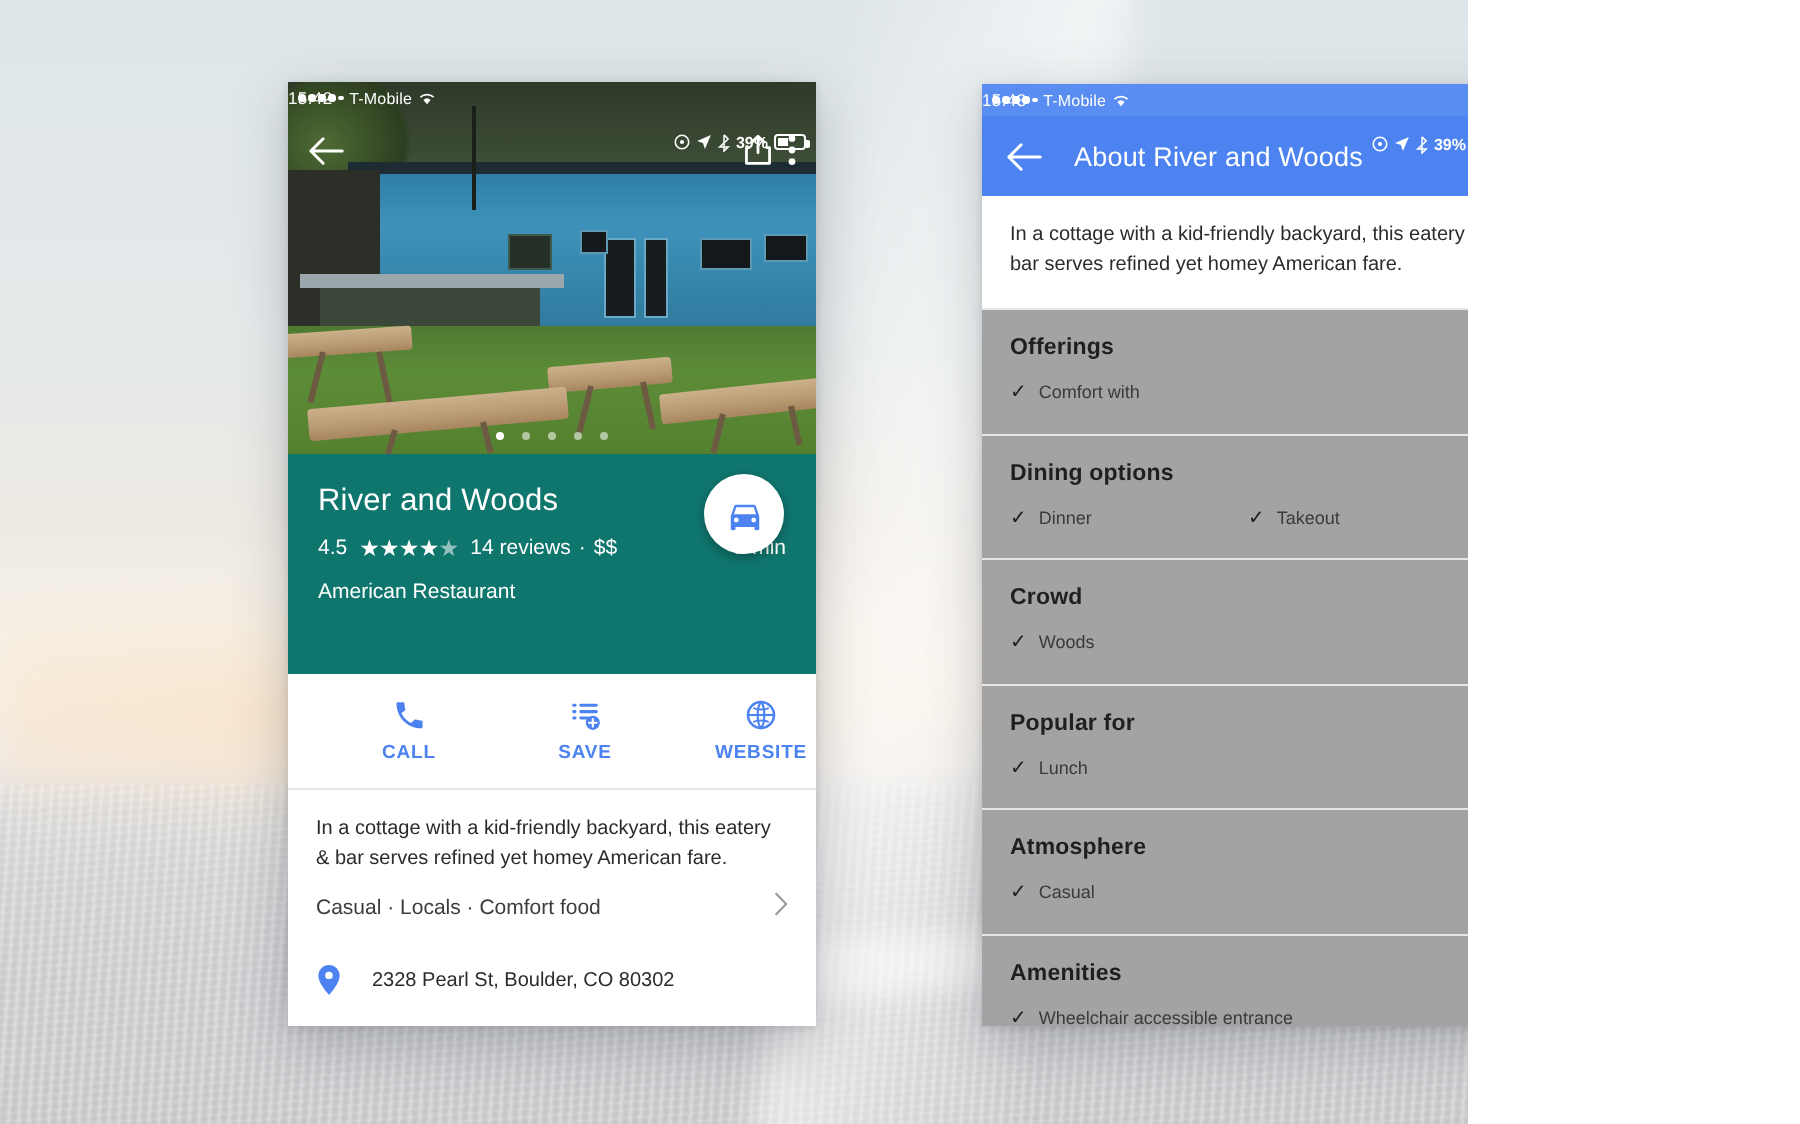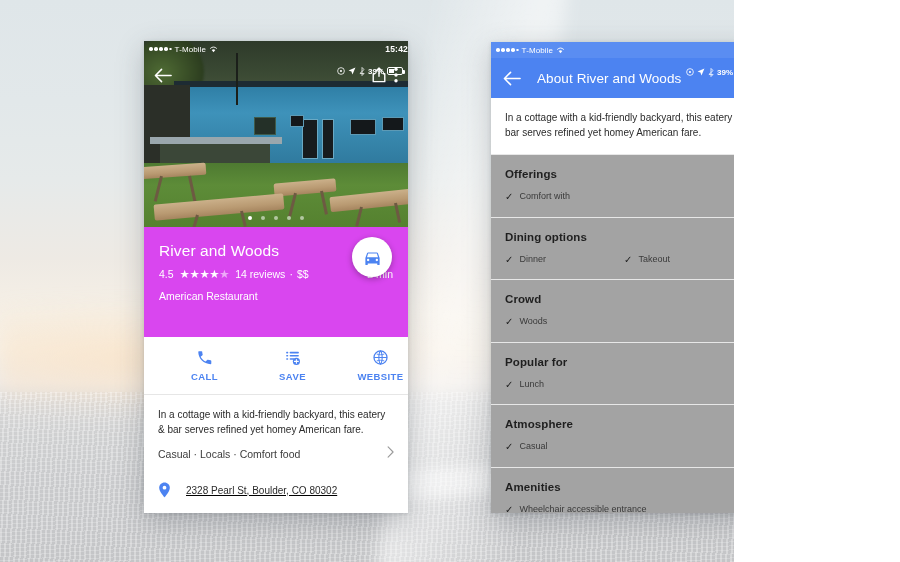--- a/index.html
+++ b/index.html
@@ -67,21 +67,21 @@
     display: flex; align-items: center;
     font-size: 8.5px; color: #fff;
     padding: 0 5px;
     position: relative; z-index: 5;
   }
   .sb-left { display:flex; align-items:center; gap:3px; }
   .sb-dots { display:flex; gap:1.5px; align-items:center;}
   .sb-dots i { width:3.5px; height:3.5px; border-radius:50%; background:#fff; display:block;}
   .sb-dots i.hollow { background: transparent; border: 0.8px solid #fff; width:2.6px; height:2.6px;}
   .sb-carrier { font-size: 8px; letter-spacing: .1px; }
-  .sb-time { position:absolute; left:0; right:0; text-align:right; font-size:8.5px; font-weight:bold; letter-spacing:.2px;}
+  .sb-time { position:absolute; left:0; right:0; text-align:left; font-size:8.5px; font-weight:normal; letter-spacing:.2px;}
   .sb-right { margin-left:auto; display:flex; align-items:center; gap:3px; font-size:8px; font-weight:bold; z-index:2;margin-top:44px;}
   .battery { width:16px; height:7.5px; border:1px solid #fff; border-radius:2px; position:relative; display:inline-block;}
   .battery::after { content:''; position:absolute; right:-2.6px; top:2px; width:1.6px; height:3.5px; background:#fff; border-radius:0 1px 1px 0;}
   .battery i { position:absolute; left:1px; top:1px; bottom:1px; width:38%; background:#fff; display:block;}
 
   
   #photo-hero {
     position: absolute; left:0; top:0; width: 264px; height: 186px;
     overflow:hidden;
   }
@@ -106,21 +106,21 @@
   #nav-row {
     position:absolute; top:16px; left:0; width:264px; height:36px;
     display:flex; align-items:center; padding:0 10px; z-index:6;
   }
   .ico-btn { cursor:pointer; display:flex; align-items:center; justify-content:center; }
   #share-btn { margin-left:auto; margin-right:8px; }
 
   
   #info-card {
     position:absolute; top:186px; left:0; width:264px; height:110px;
-    background:#d946ef; color:#fff; padding:14px 15px 0 15px;
+    background:#0f766e; color:#fff; padding:14px 15px 0 15px;
   }
   #place-name { font-size:15.5px; font-weight:400; letter-spacing:.1px; line-height:19px;}
   #rating-row { display:flex; align-items:center; margin-top:7px; font-size:10.5px; }
   #stars { letter-spacing:-.4px; font-size:11.5px; margin:0 6px 0 6px; position:relative; top:-0.5px;}
   #eta { margin-left:auto; font-size:10.5px; }
   #place-cat { margin-top:9px; font-size:10.5px; }
 
   #fab {
     position:absolute; right:16px; top:196px; width:40px; height:40px;
     border-radius:50%; background:#fff; z-index:8;
@@ -134,21 +134,21 @@
   }
   .action { flex:1; display:flex; flex-direction:column; align-items:center; justify-content:center; gap:5px; color:#4c83f1; cursor:pointer;padding-left:33px;}
   .action .lbl { font-size:9.5px; font-weight:bold; letter-spacing:.4px;}
 
   #desc-block { position:absolute; top:354px; left:0; width:264px; padding:13px 14px 12px 14px; border-bottom:1px solid #e6e6e6; background:#fff;}
   #desc-text { font-size:10px; line-height:14.5px; color:#2b2b2b; }
   #attr-row { display:flex; align-items:center; margin-top:9px; cursor:pointer;}
   #attr-text { font-size:10.5px; color:#3c3c3c;}
   #attr-chev { margin-left:auto; color:#9a9a9a; font-size:12px;}
 
-  .detail-row { position:absolute; left:0; width:264px; display:flex; align-items:center; padding:0 14px; background:#fff;text-decoration:underline;}
+  .detail-row { position:absolute; left:0; width:264px; display:flex; align-items:center; padding:0 14px; background:#fff;}
   #addr-row { top:432px; height:34px;}
   .detail-icon { width:28px; display:flex; align-items:center; justify-content:flex-start; color:#4c83f1;}
   .detail-text { font-size:10px; color:#2b2b2b;}
 
   
   #phone-right { left: 491px; top: 42px; width: 266px; height: 471px; background:#f4f4f4;}
   #r-statusbar { height:16px; background:#5a8df2; }
   #r-appbar { height:40px; background:#4c83f1; display:flex; align-items:center; padding:0 12px; color:#fff;}
   #r-title { font-size:13.5px; margin-left:16px; letter-spacing:.1px;}
   #r-desc { background:#fff; padding:13px 14px 14px 14px; border-bottom:1px solid #e7e7e7;}

